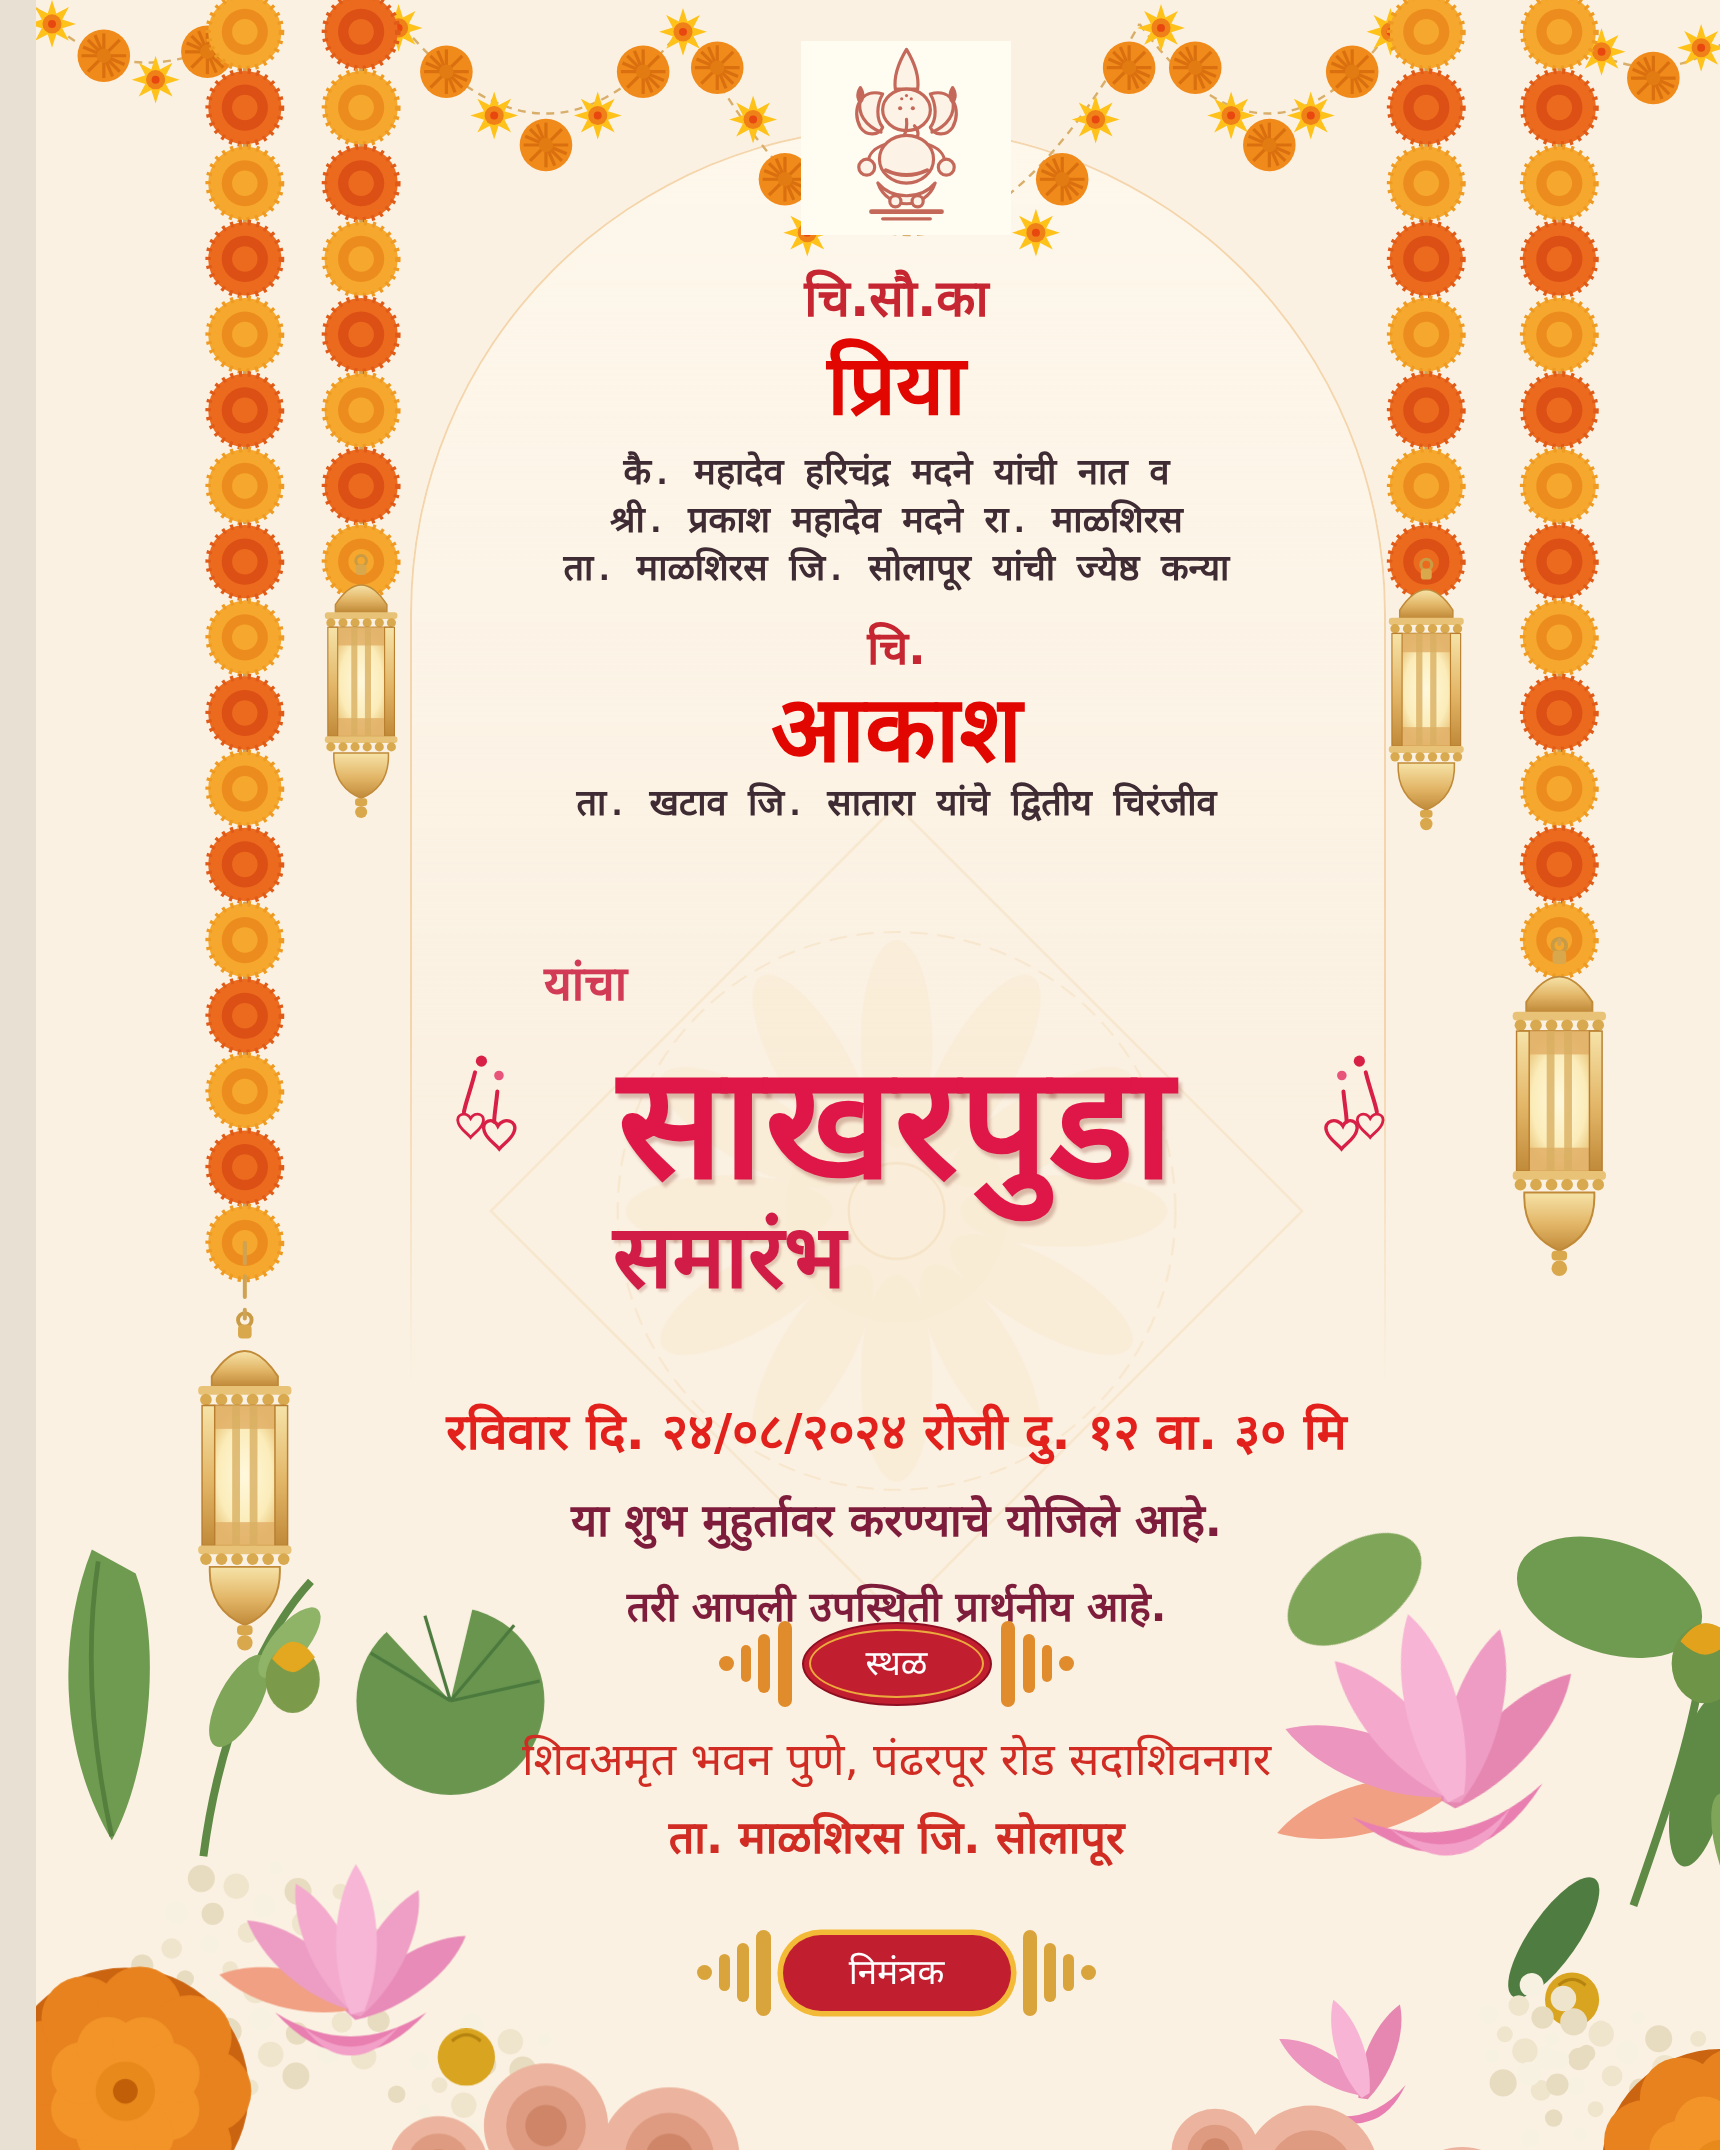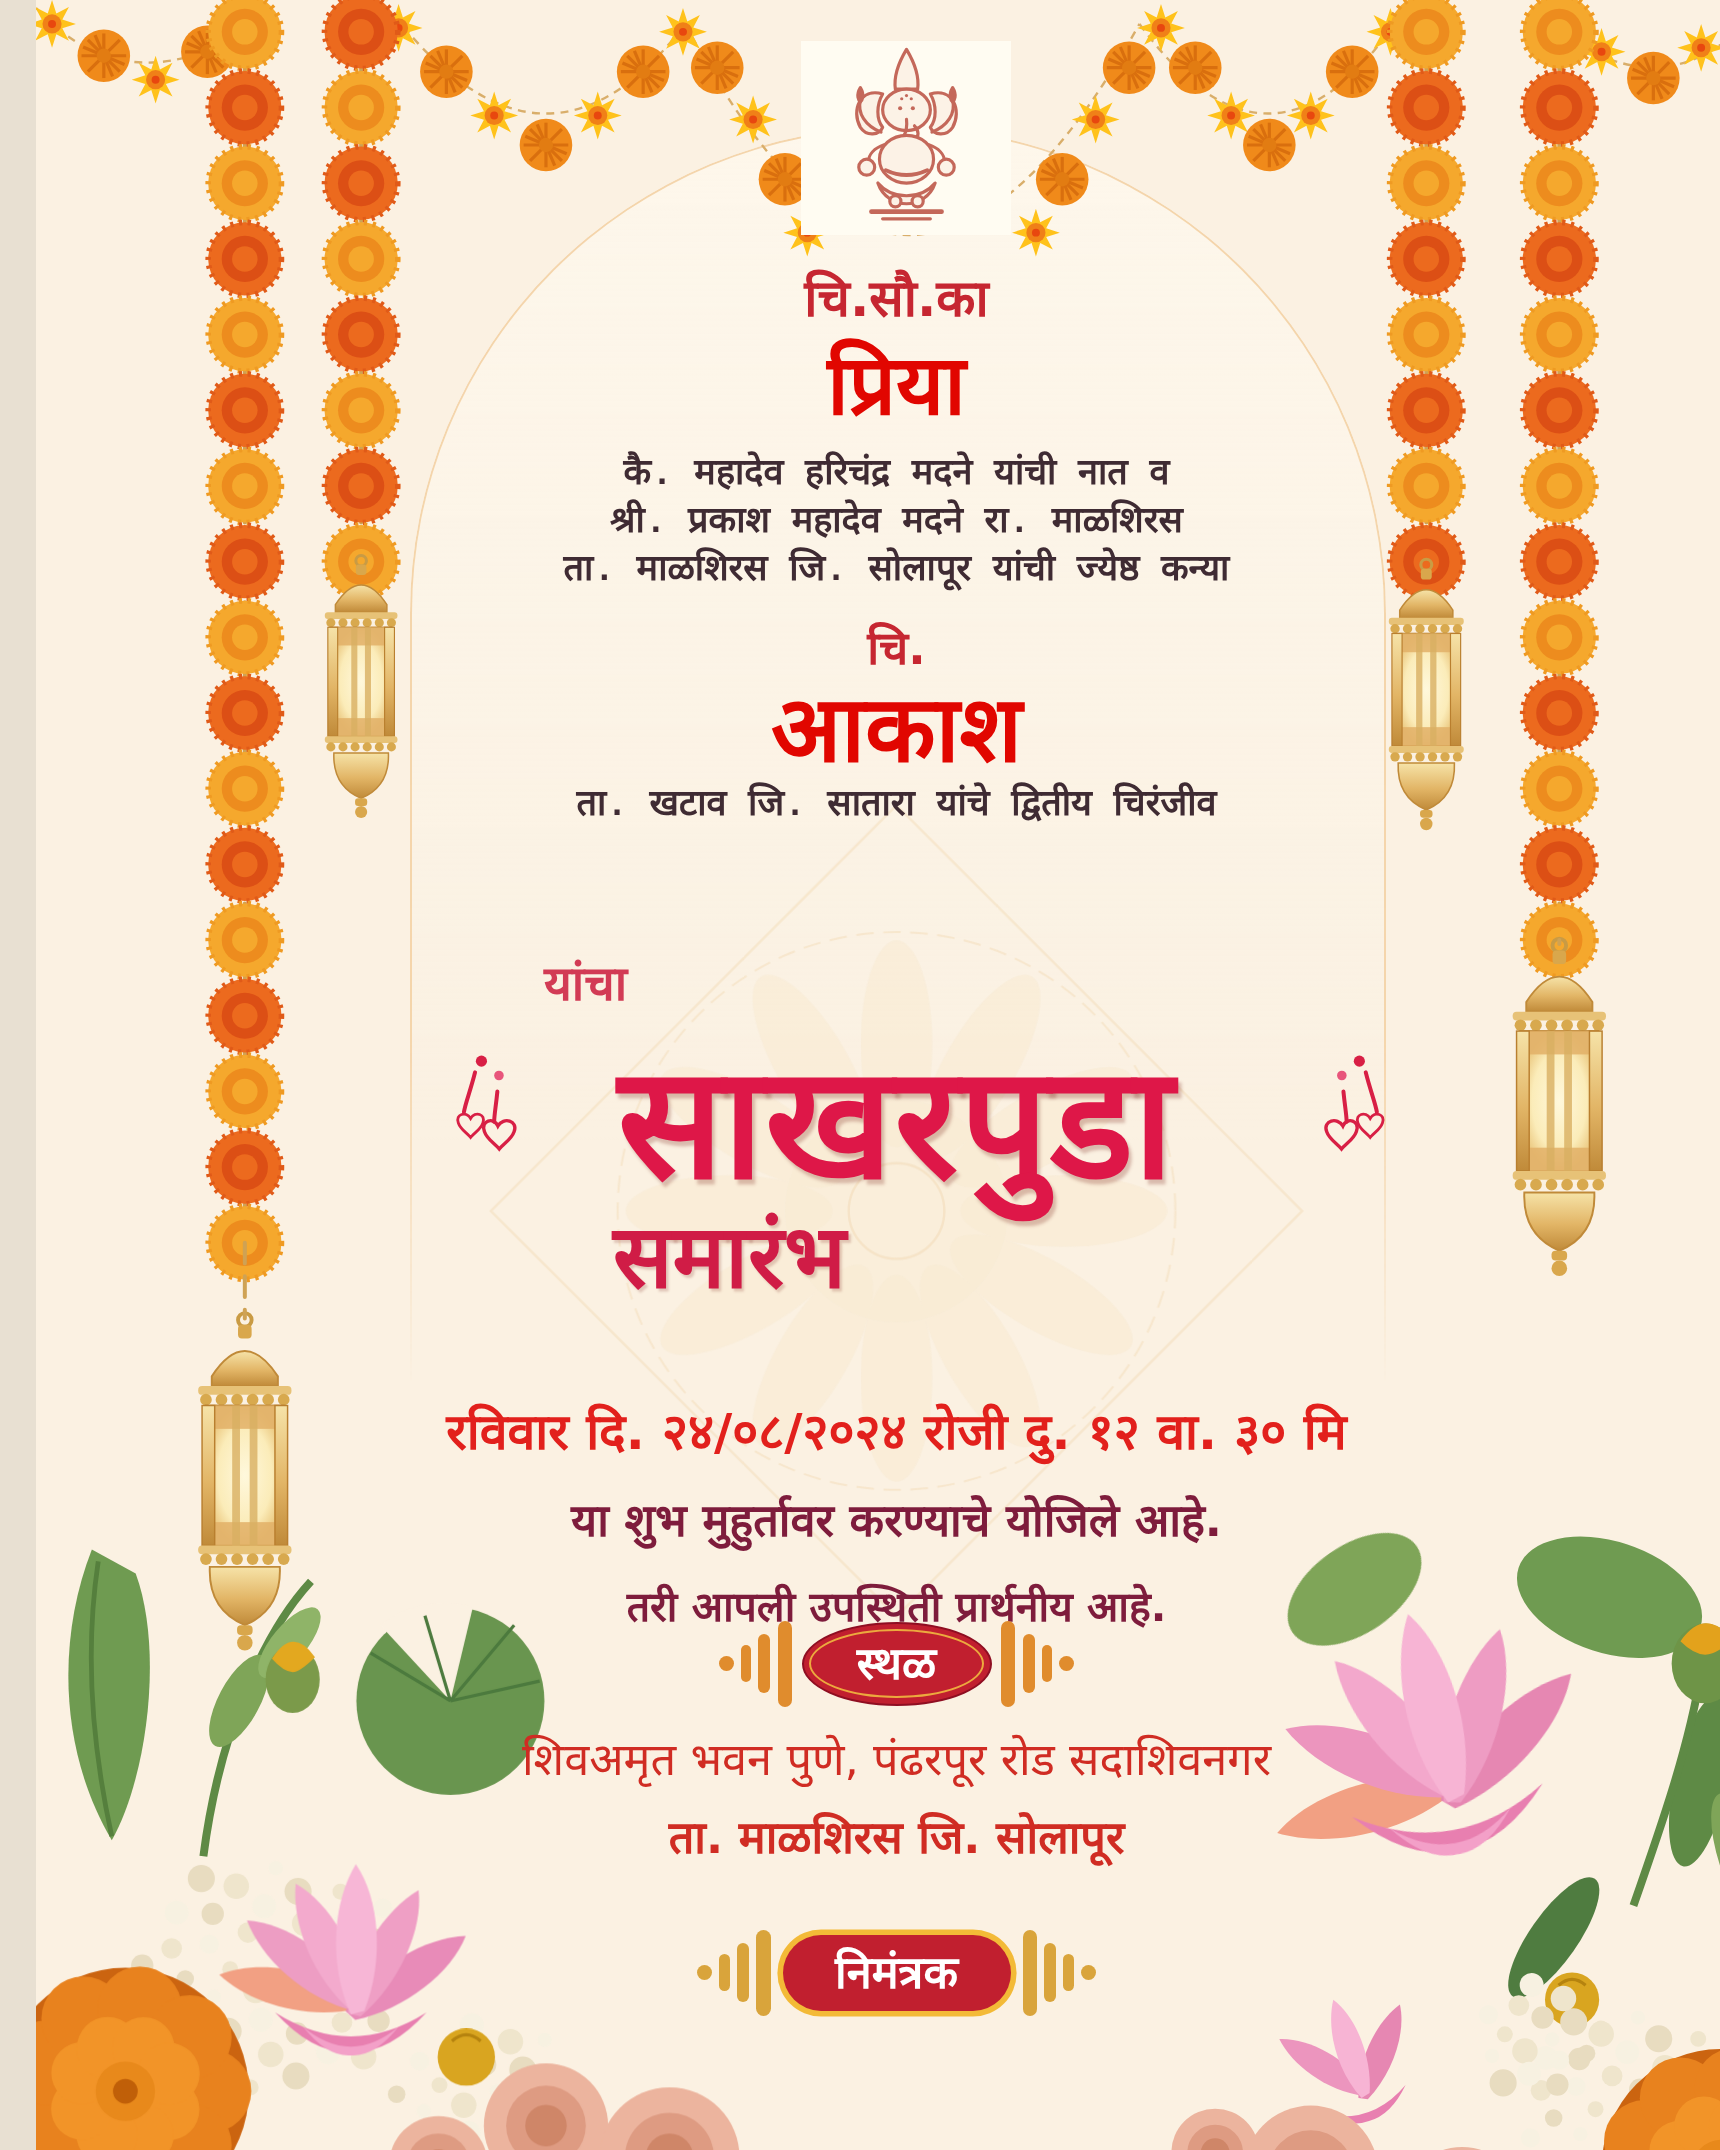--- a/index.html
+++ b/index.html
@@ -44,21 +44,21 @@
   .bars span{display:block;border-radius:9.6px;}
   .b-dot{width:15px;height:15px;border-radius:50%!important;}
   .b1{width:10.4px;height:37px;} .b2{width:12px;height:59px;} .b3{width:14.3px;height:86px;}
   .sthal-row .bars span{background:#E08C2D;}
   .nim-row .bars span{background:#D9A43B;}
   .oval-badge{position:relative;width:186px;height:80px;background:#C11F2F;border-radius:50%;
       border:2.4px solid #8F0E22;display:flex;align-items:center;justify-content:center;}
   .oval-badge::before{content:"";position:absolute;inset:5.6px;border:2.4px solid #ECA93E;border-radius:50%;}
   .pill-badge{position:relative;width:228px;height:76px;background:#C11F2F;border-radius:38px;
       box-shadow:0 0 0 5.6px #F3BA37;display:flex;align-items:center;justify-content:center;}
-  .badge-label{color:#FFFFFF;font-size:45px;font-weight:700;line-height:1;}
+  .badge-label{color:#FFFFFF;font-size:35px;font-weight:400;line-height:1;}
 </style>
 </head>
 <body>
 
 <div class="card">
 
   <div class="arch"></div>
 
   <svg class="decor" id="decorSvg" viewBox="0 0 2160 2700">
     <defs>

